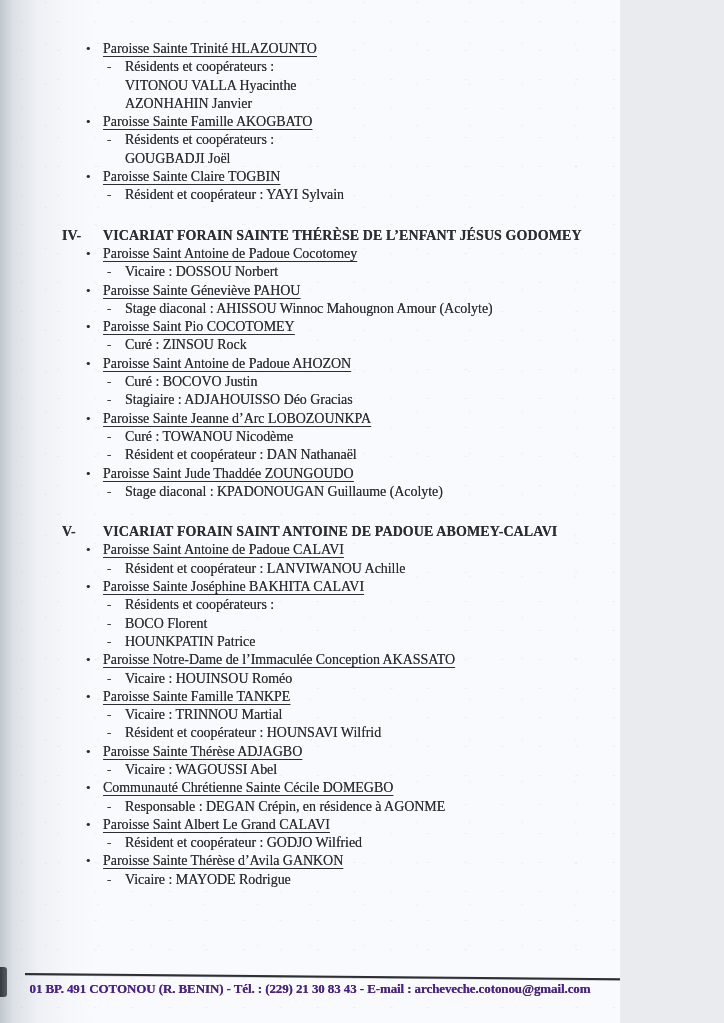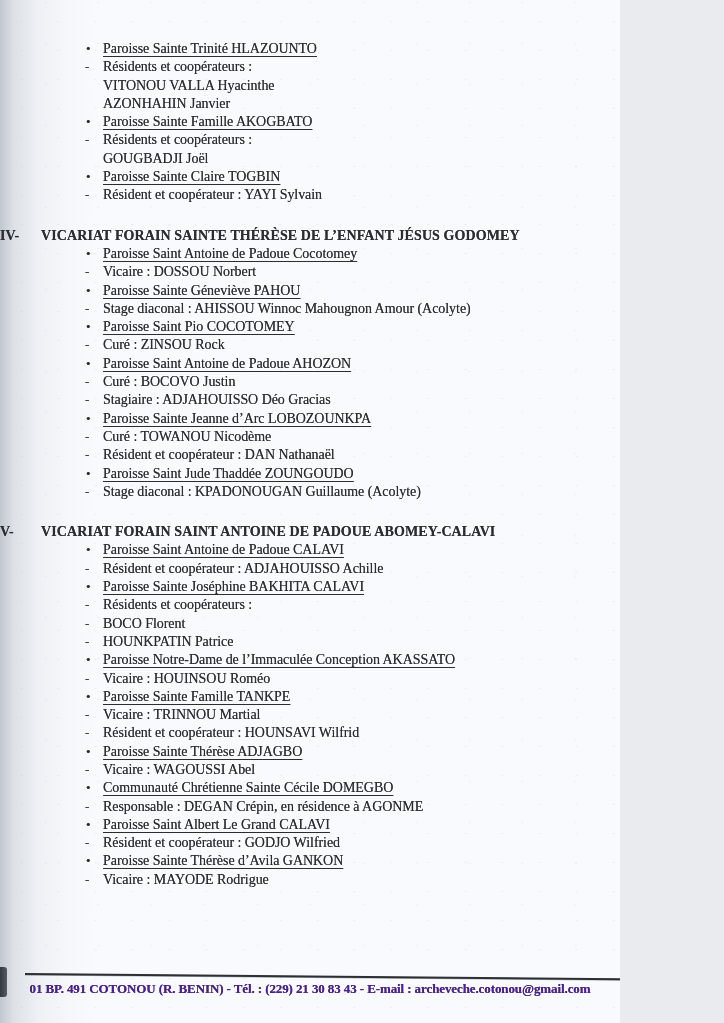--- a/index.html
+++ b/index.html
@@ -39,24 +39,24 @@
   .content{
     position:absolute;left:0;top:40px;right:0;
     font-size:14px;
     letter-spacing:-0.05px;
     text-shadow:0 0 0.45px rgba(43,45,49,0.75);
   }
   .row{line-height:18.3px;}
   .parish-row{padding-left:86px;}
   .bullet{display:inline-block;width:17px;font-size:13px;}
   .parish-title{text-decoration:underline;text-decoration-thickness:1px;text-underline-offset:2.5px;}
-  .detail-row{padding-left:85px;}
+  .detail-row{padding-left:107px;}
   .dash{display:inline-block;width:18px;font-size:13px;color:#3a3d42;}
   .section{margin-top:22px;}
-  .section-heading{font-weight:bold;}
+  .section-heading{padding-left:62px;font-weight:bold;}
   .numeral{display:inline-block;width:41px;}
   .heading-title{letter-spacing:0.1px;}
   
   .footer-rule{
     position:absolute;left:25px;top:973px;width:667px;height:2px;
     background:#2d2f33;
     transform:rotate(0.5deg);
     transform-origin:left center;
     box-shadow:0 0.5px 0 rgba(45,47,51,0.35);
   }
@@ -110,21 +110,21 @@
           <div class="row detail-row"><span class="dash">-</span><span class="detail-text">Stagiaire : ADJAHOUISSO Déo Gracias</span></div>
           <div class="row parish-row"><span class="bullet">•</span><span class="parish-title">Paroisse Sainte Jeanne d’Arc LOBOZOUNKPA</span></div>
           <div class="row detail-row"><span class="dash">-</span><span class="detail-text">Curé : TOWANOU Nicodème</span></div>
           <div class="row detail-row"><span class="dash">-</span><span class="detail-text">Résident et coopérateur : DAN Nathanaël</span></div>
           <div class="row parish-row"><span class="bullet">•</span><span class="parish-title">Paroisse Saint Jude Thaddée ZOUNGOUDO</span></div>
           <div class="row detail-row"><span class="dash">-</span><span class="detail-text">Stage diaconal : KPADONOUGAN Guillaume (Acolyte)</span></div>
         </div>
         <div class="section">
           <div class="row section-heading"><span class="numeral">V-</span><span class="heading-title">VICARIAT FORAIN SAINT ANTOINE DE PADOUE ABOMEY-CALAVI</span></div>
           <div class="row parish-row"><span class="bullet">•</span><span class="parish-title">Paroisse Saint Antoine de Padoue CALAVI</span></div>
-          <div class="row detail-row"><span class="dash">-</span><span class="detail-text">Résident et coopérateur : ADJAHOUISSO Achille</span></div>
+          <div class="row detail-row"><span class="dash">-</span><span class="detail-text">Résident et coopérateur : LANVIWANOU Achille</span></div>
           <div class="row parish-row"><span class="bullet">•</span><span class="parish-title">Paroisse Sainte Joséphine BAKHITA CALAVI</span></div>
           <div class="row detail-row"><span class="dash">-</span><span class="detail-text">Résidents et coopérateurs :</span></div>
           <div class="row detail-row"><span class="dash">-</span><span class="detail-text">BOCO Florent</span></div>
           <div class="row detail-row"><span class="dash">-</span><span class="detail-text">HOUNKPATIN Patrice</span></div>
           <div class="row parish-row"><span class="bullet">•</span><span class="parish-title">Paroisse Notre-Dame de l’Immaculée Conception AKASSATO</span></div>
           <div class="row detail-row"><span class="dash">-</span><span class="detail-text">Vicaire : HOUINSOU Roméo</span></div>
           <div class="row parish-row"><span class="bullet">•</span><span class="parish-title">Paroisse Sainte Famille TANKPE</span></div>
           <div class="row detail-row"><span class="dash">-</span><span class="detail-text">Vicaire : TRINNOU Martial</span></div>
           <div class="row detail-row"><span class="dash">-</span><span class="detail-text">Résident et coopérateur : HOUNSAVI Wilfrid</span></div>
           <div class="row parish-row"><span class="bullet">•</span><span class="parish-title">Paroisse Sainte Thérèse ADJAGBO</span></div>

